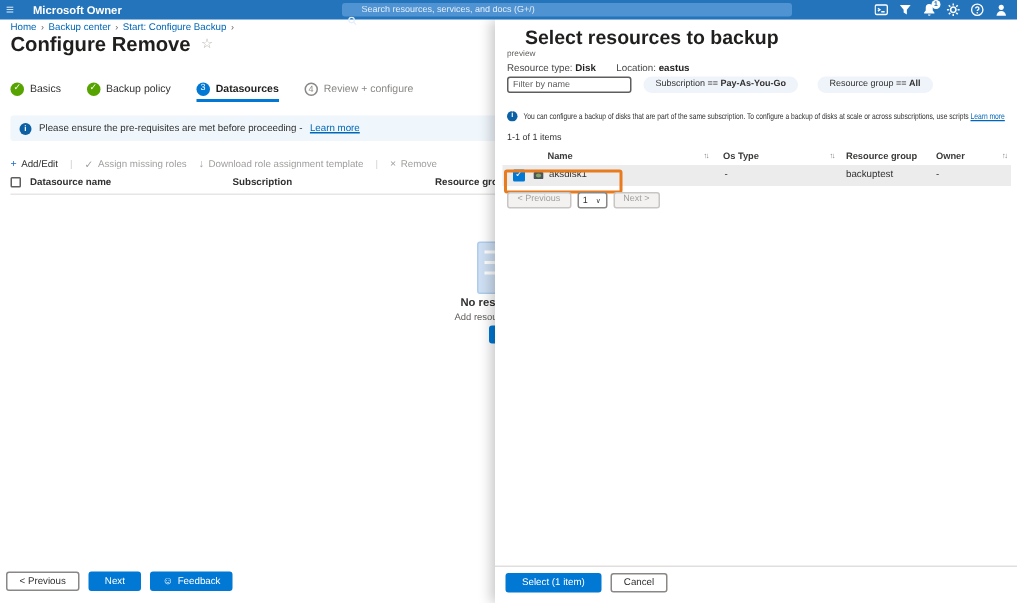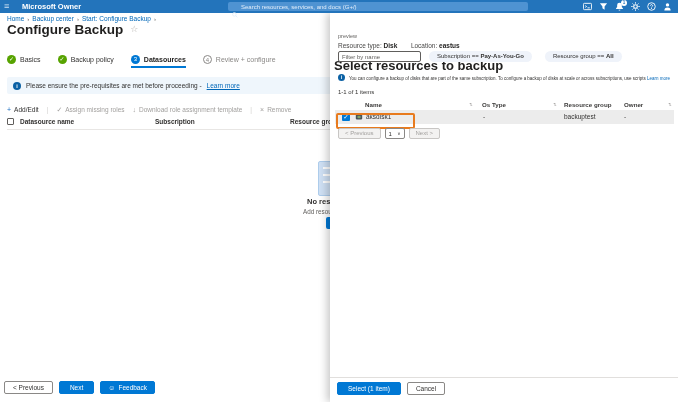--- a/index.html
+++ b/index.html
@@ -76,21 +76,21 @@
   .footer { position:absolute; top:381px; left:4px; display:flex; gap:6px; align-items:center; }
   .btn { font-family:inherit; font-size:6.5px; height:13px; line-height:11px; border-radius:2px; cursor:pointer; white-space:nowrap; }
   .btn.ghost { background:#fff; border:1px solid #8a8886; color:#323130; padding:0 8px; }
   .btn.primary { background:#0078d4; border:1px solid #0078d4; color:#fff; padding:0 10px; }
   .btn.feedback { display:flex; align-items:center; gap:3px; background:#0078d4; border:1px solid #0078d4; color:#fff; padding:0 7px; }
   .btn.feedback .ic { font-size:7px; line-height:11px; }
 
   
   .panel { position:absolute; left:330px; top:13px; width:348px; height:389px; background:#fff;
     box-shadow:-3px 0 8px rgba(0,0,0,.22); z-index:10; }
-  .p-title { position:absolute; left:4px; top:4px; font-size:13px; font-weight:700; color:#201f1e;margin-top:41px; }
+  .p-title { position:absolute; left:20px; top:4px; font-size:13px; font-weight:700; color:#201f1e; }
   .p-preview { position:absolute; left:8px; top:20px; font-size:5.5px; color:#605e5c; }
   .p-meta { position:absolute; left:8px; top:29px; font-size:6.5px; color:#494847; white-space:nowrap; }
   .p-meta b { color:#201f1e; }
   .p-meta .gap { display:inline-block; width:10px; }
   .p-filter-row { position:absolute; left:8px; top:38px; display:flex; align-items:center; }
   .p-filter-input { width:83px; height:11px; border:1px solid #605e5c; border-radius:2px;
     font-size:6px; padding:0 3px; font-family:inherit; color:#323130; outline:none; }
   .p-filter-input::placeholder { color:#605e5c; }
   .pill { height:11px; background:#eff3fa; border-radius:6px; padding:0 8px; font-size:6px;
     line-height:11px; white-space:nowrap; cursor:pointer; color:#323130; }
@@ -187,21 +187,21 @@
         </svg>
     </span>
   </div>
 </div>
 
 <div class="breadcrumb">
   <a>Home</a><span class="crumb-sep">›</span><a>Backup center</a><span class="crumb-sep">›</span><a>Start: Configure Backup</a><span class="crumb-sep">›</span>
 </div>
 
 <div class="page-title">
-  <span>Configure Backup</span><span class="fav-star">☆</span>
+  <span>Configure Remove</span><span class="fav-star">☆</span>
 </div>
 
 <div class="steps">
   <div class="step complete">
     <span class="step-circle">✓</span>
     <span class="step-label">Basics</span>
   </div>
   <div class="step complete">
     <span class="step-circle">✓</span>
     <span class="step-label">Backup policy</span>

